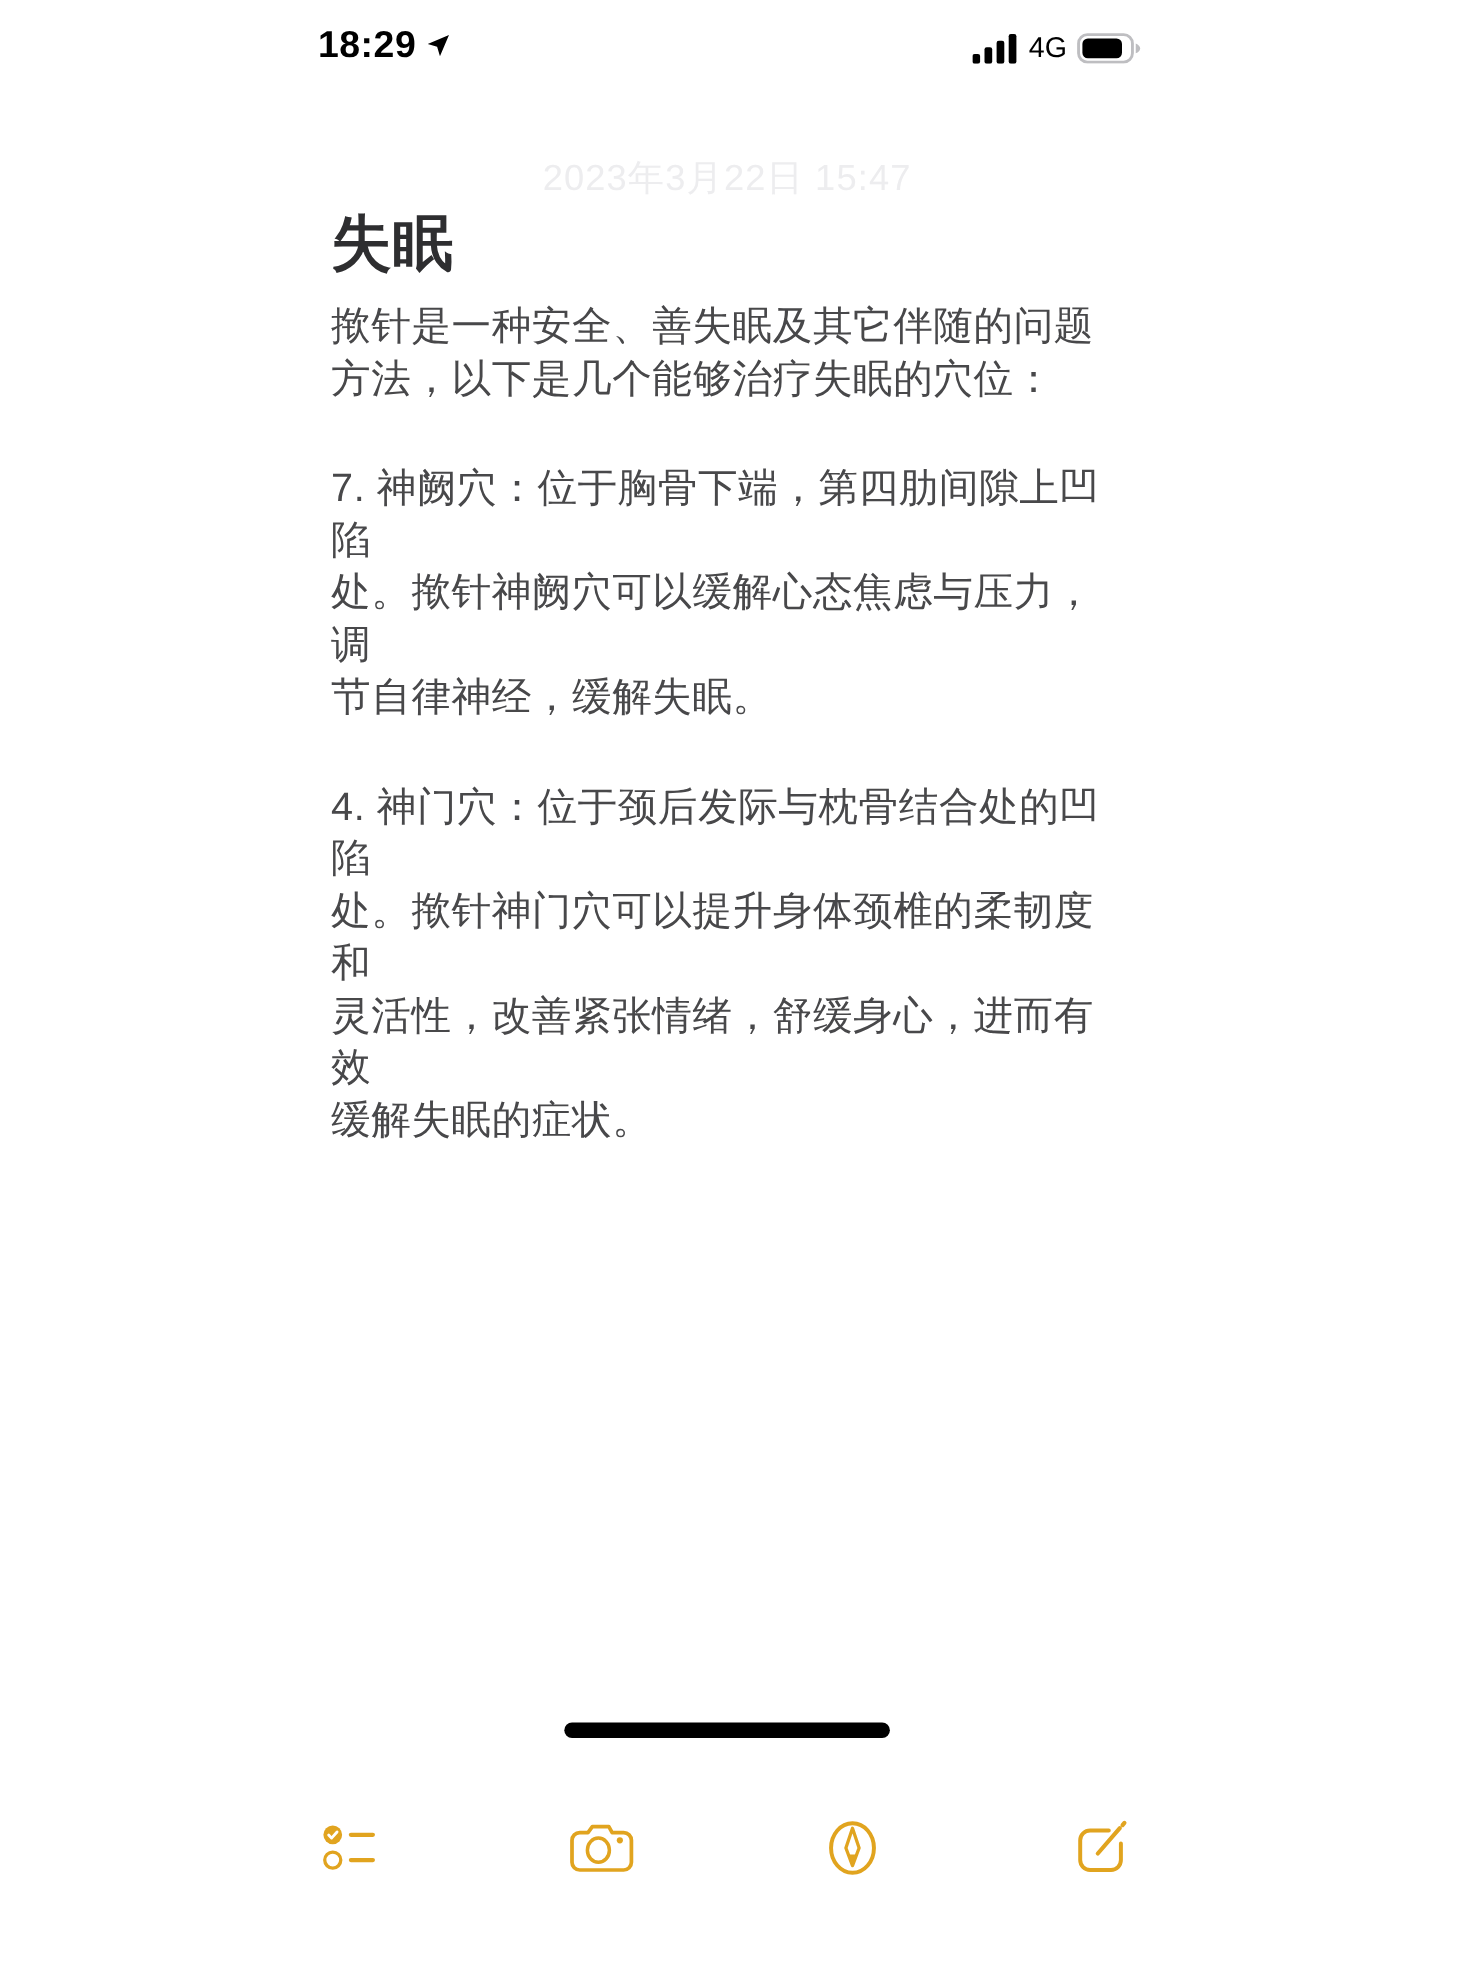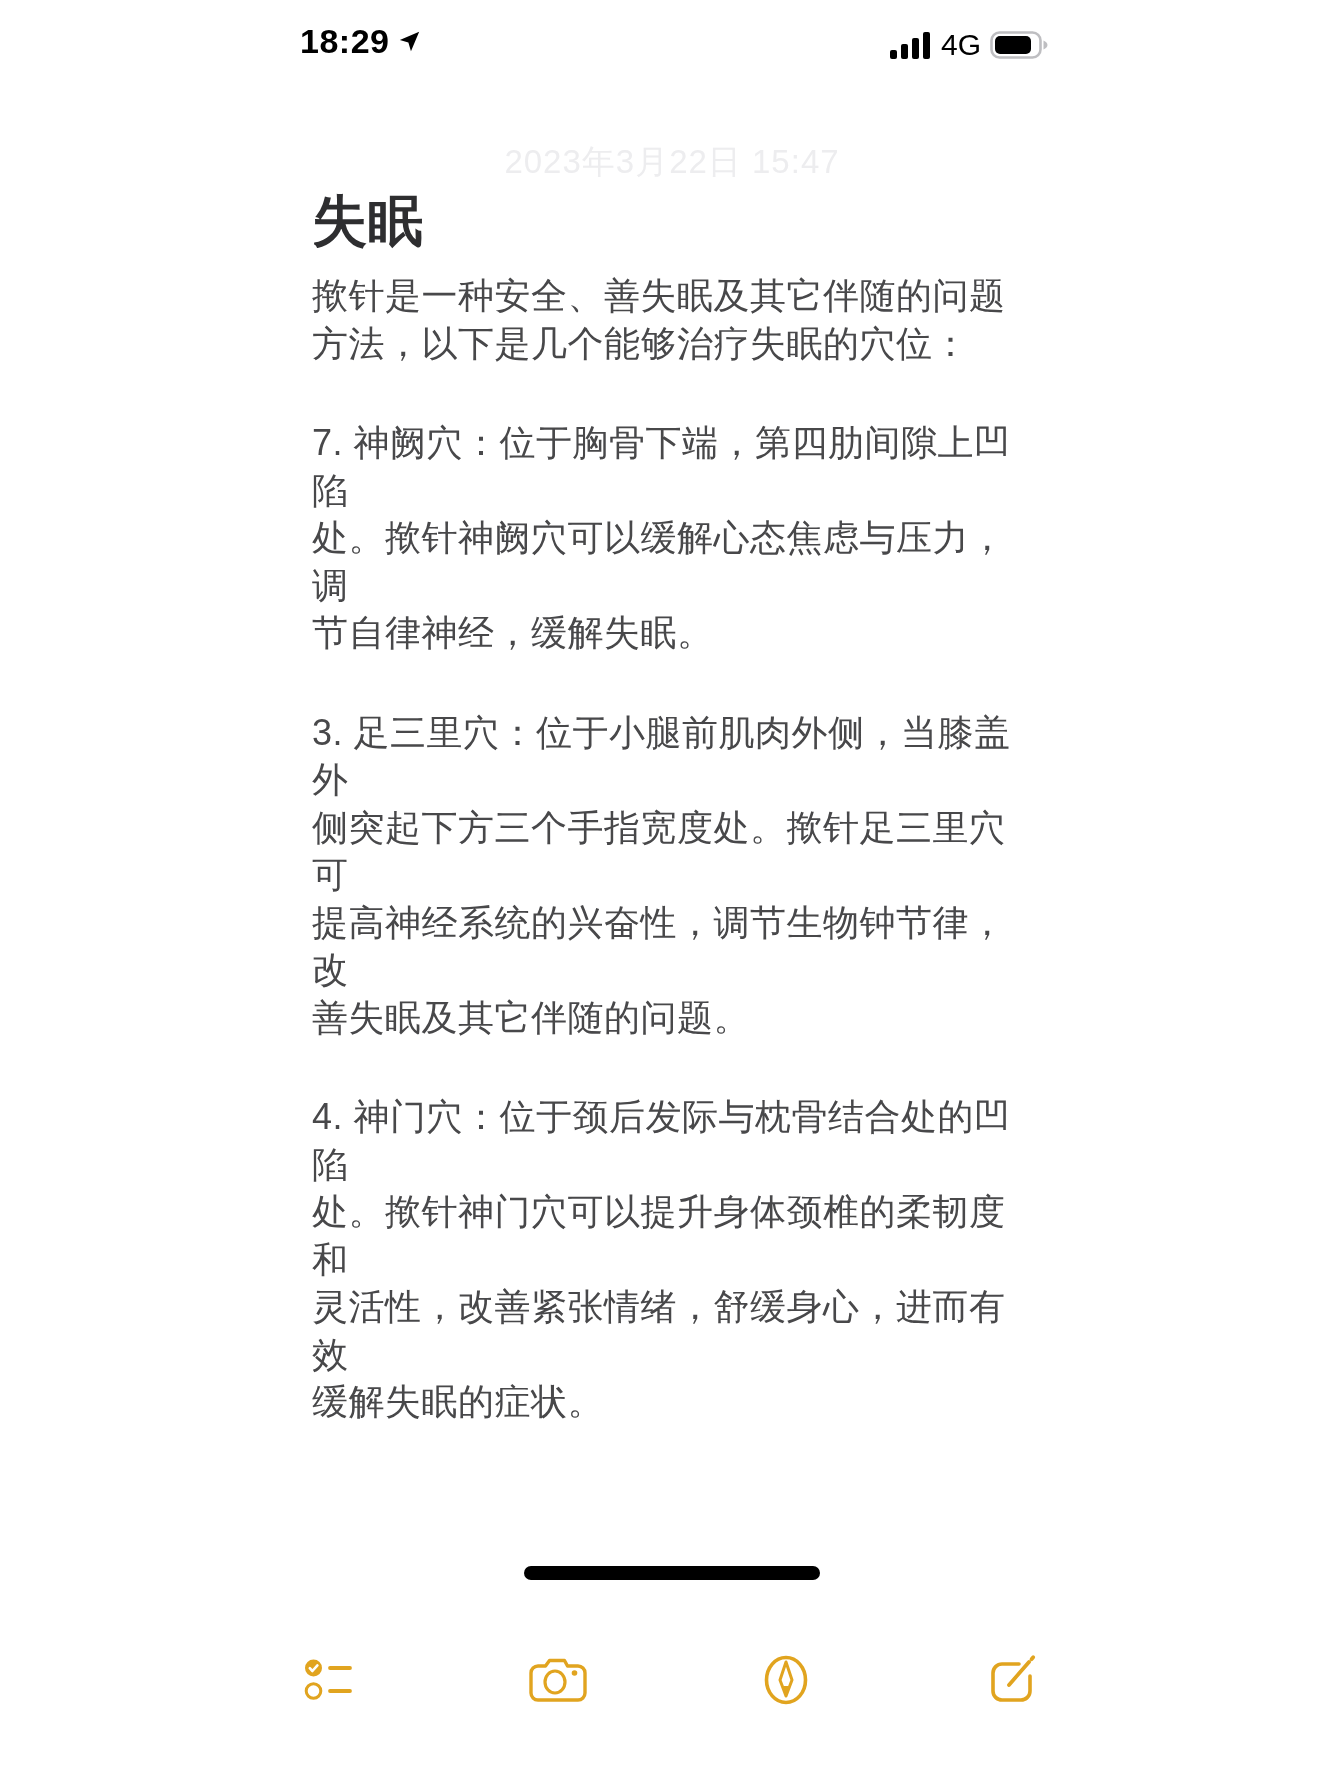--- a/index.html
+++ b/index.html
@@ -8,30 +8,30 @@
     --body-text:#48484A;
     --date-text:#EDEDEF;
     --battery-outline:#9B9B9F;
   }
   *{box-sizing:border-box;}
   html,body{margin:0;padding:0;}
   body{
     width:1344px;height:1792px;background:#ffffff;position:relative;overflow:hidden;
     font-family:"Liberation Sans",sans-serif;
   }
-  .phone{position:absolute;left:258px;top:0;width:828px;height:1600px;}
+  .phone{position:absolute;left:247px;top:0;width:828px;height:1600px;}
 
   
   .status-bar{position:absolute;top:20px;left:0;right:0;height:44px;}
   .status-time{
     position:absolute;left:42px;top:2px;display:flex;align-items:center;gap:7px;
     font-size:34px;font-weight:700;color:#000;letter-spacing:0.5px;
   }
   .status-right{position:absolute;right:36px;top:8px;display:flex;align-items:center;gap:9px;}
-  .network-label{font-size:30px;color:#000;font-weight:400;text-align:right;}
+  .network-label{font-size:26px;color:#000;font-weight:400;text-align:right;}
 
   
   .nav-bar{position:absolute;top:96px;left:0;right:0;height:70px;}
   .back-button{
     position:absolute;left:16px;top:4px;display:flex;align-items:center;gap:8px;
     color:var(--accent);font-size:37px;cursor:pointer;
   }
   .back-label{padding-top:2px;}
   .more-button{
     position:absolute;right:42px;top:16px;width:46px;height:46px;border:3.5px solid var(--accent);
@@ -101,24 +101,20 @@
   <div class="date-line">2023年3月22日 15:47</div>
 
   <div class="note-title">失眠</div>
 
   <div class="note-body">
     <p>揿针是一种安全、善失眠及其它伴随的问题
 方法，以下是几个能够治疗失眠的穴位：</p>
     <p>7. 神阙穴：位于胸骨下端，第四肋间隙上凹陷
 处。揿针神阙穴可以缓解心态焦虑与压力，调
 节自律神经，缓解失眠。</p>
-    <p>3. 足三里穴：位于小腿前肌肉外侧，当膝盖外
-侧突起下方三个手指宽度处。揿针足三里穴可
-提高神经系统的兴奋性，调节生物钟节律，改
-善失眠及其它伴随的问题。</p>
     <p>4. 神门穴：位于颈后发际与枕骨结合处的凹陷
 处。揿针神门穴可以提升身体颈椎的柔韧度和
 灵活性，改善紧张情绪，舒缓身心，进而有效
 缓解失眠的症状。</p>
 
   </div>
 
   <div class="toolbar">
 
     <div class="tool-button">

